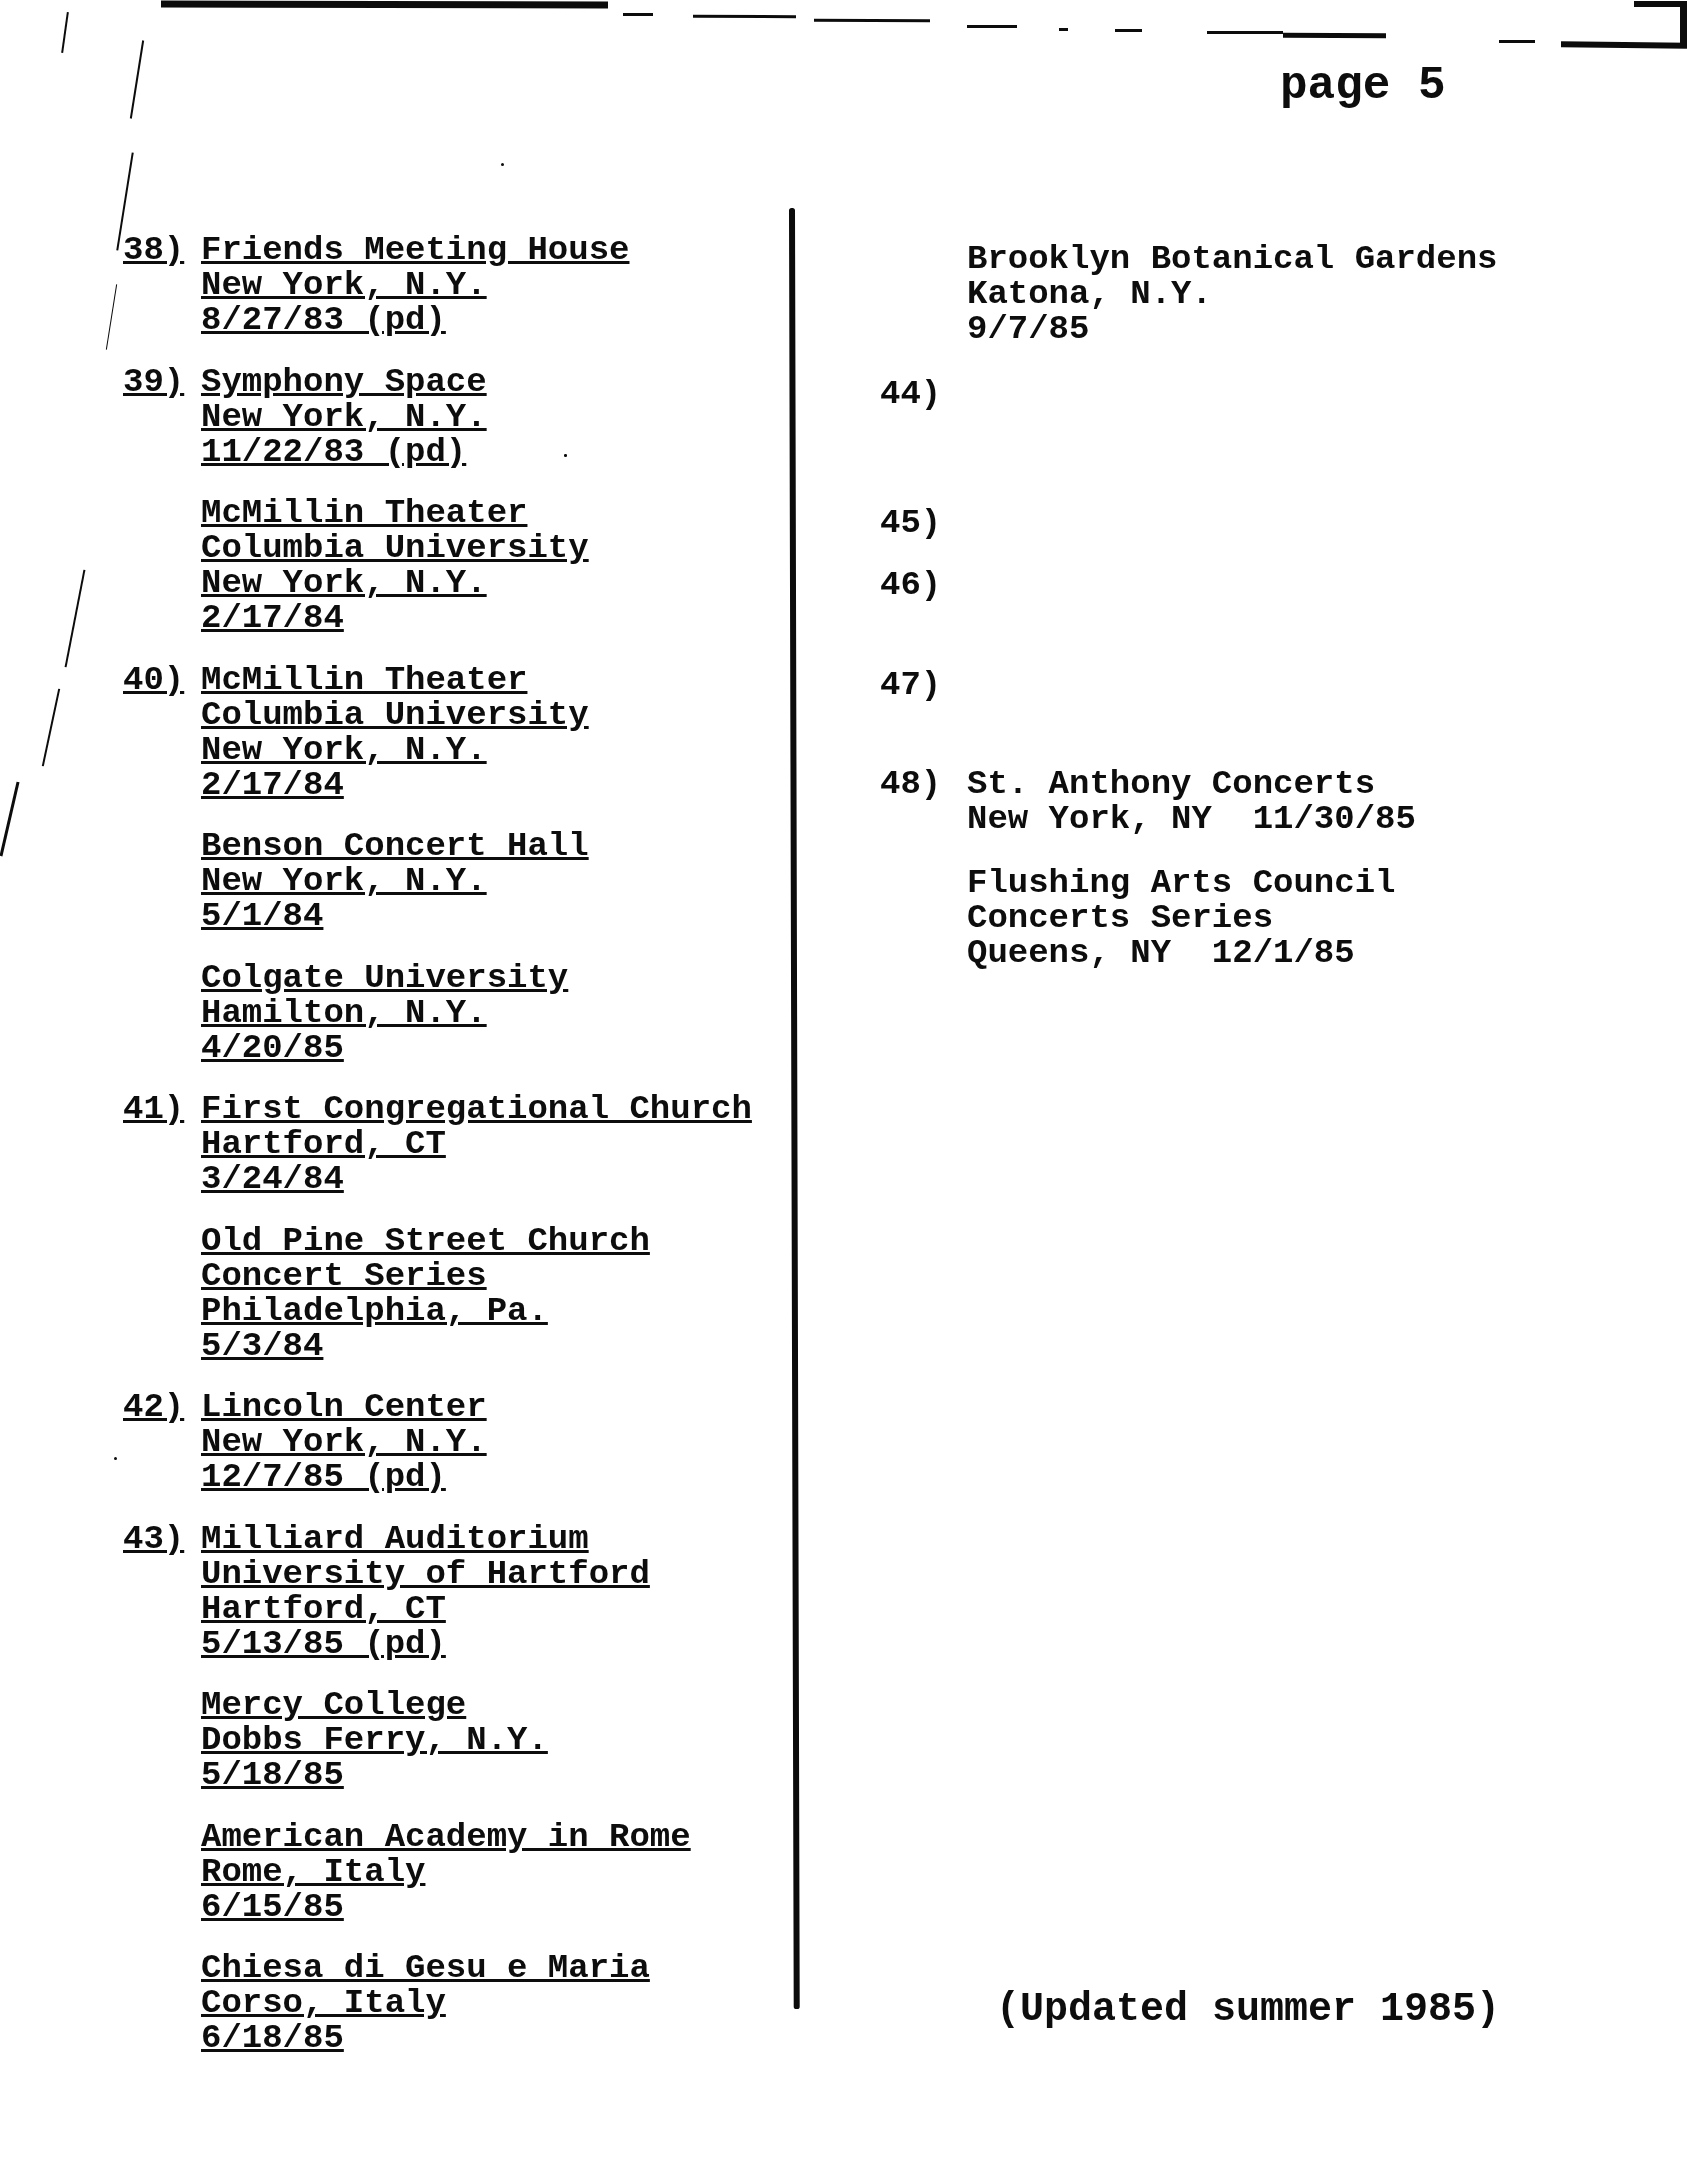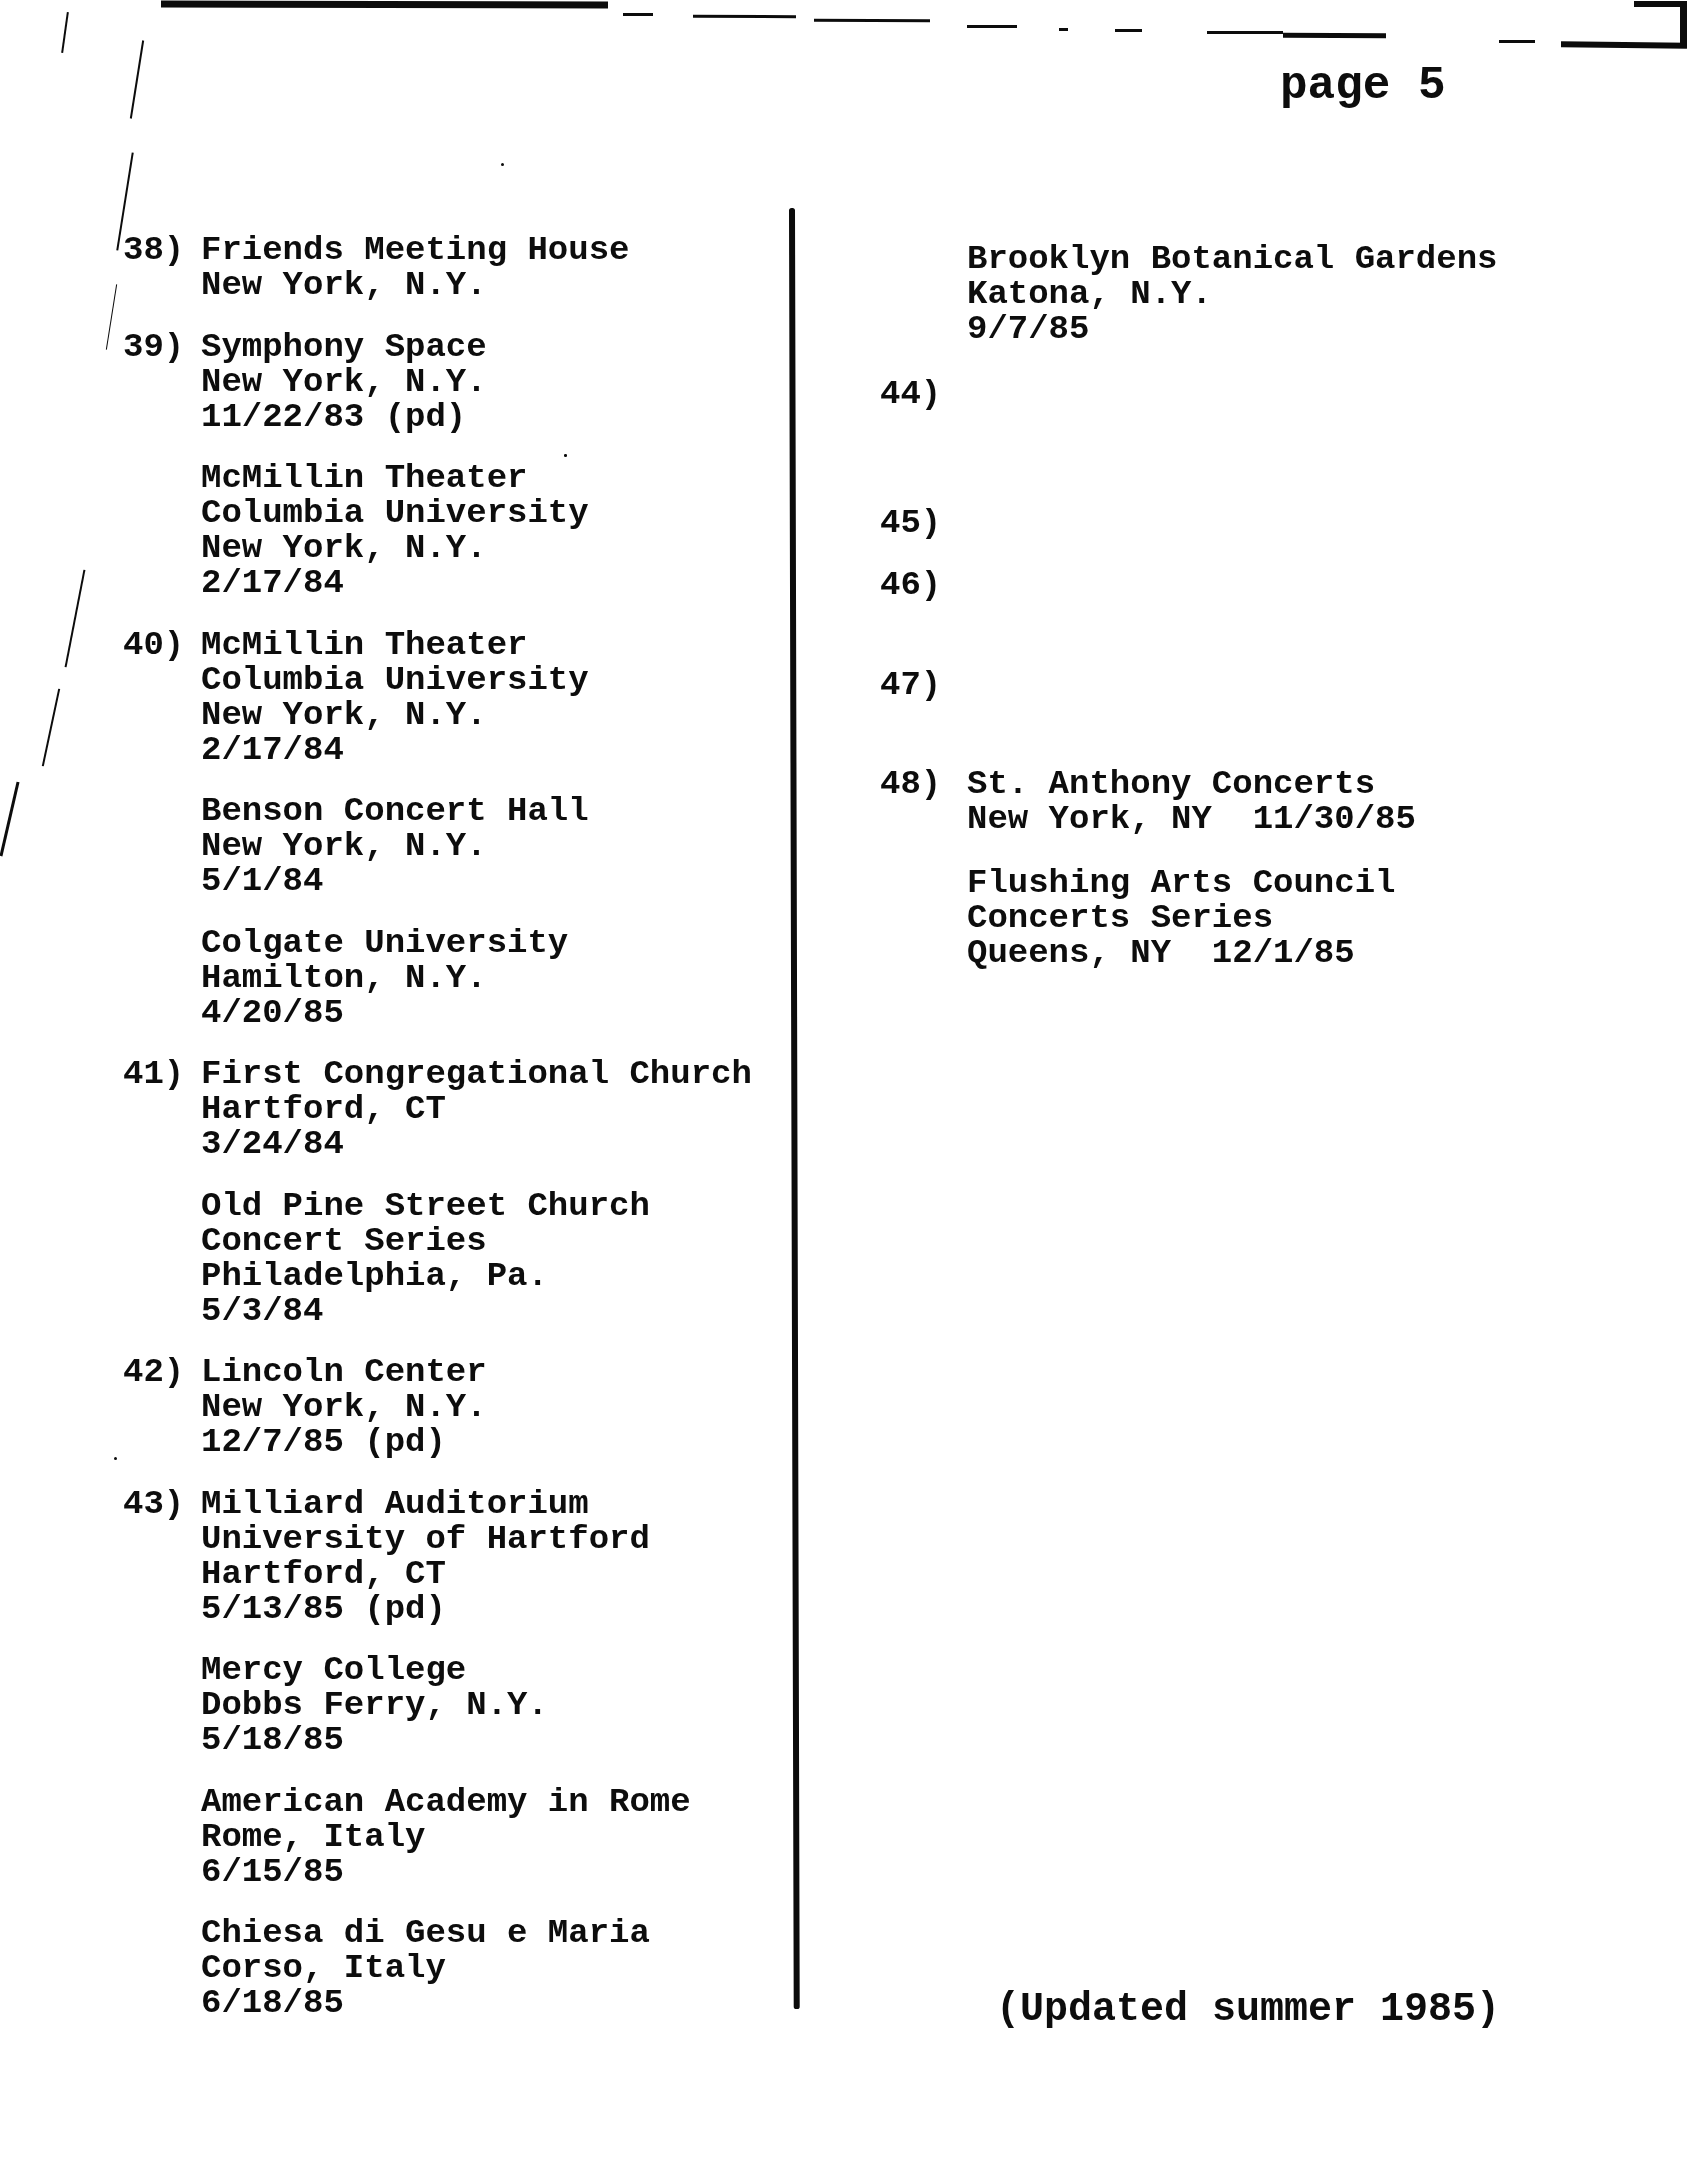--- a/index.html
+++ b/index.html
@@ -15,21 +15,21 @@
   }
   .page-number {
     position: absolute;
     left: 1280px;
     top: 68px;
     font-size: 46px;
     line-height: 36px;
     white-space: pre;
   }
   .col { position: absolute; }
-  .col-left { left: 123px; top: 233px; width: 662px; }
+  .col-left { left: 123px; top: 233px; width: 662px; text-decoration: underline; }
   .col-right { left: 880px; top: 242px; width: 761px; }
   .entry { display: flex; margin-bottom: 26.5px; }
   .num {
     flex: 0 0 78px;
     width: 78px;
     font-size: 34px;
     line-height: 35px;
     white-space: pre;
   }
   .col-right .num { flex-basis: 87px; width: 87px; }
@@ -119,20 +119,21 @@
 
   <div class="divider"></div>
 
   <div class="col col-left">
 
     <div class="entry">
       <span class="num">38)</span>
       <div class="lines">
         <div class="line">Friends Meeting House</div>
         <div class="line">New York, N.Y.</div>
+        <div class="line">8/27/83 (pd)</div>
       </div>
     </div>
 
     <div class="entry">
       <span class="num">39)</span>
       <div class="lines">
         <div class="line">Symphony Space</div>
         <div class="line">New York, N.Y.</div>
         <div class="line">11/22/83 (pd)</div>
       </div>

